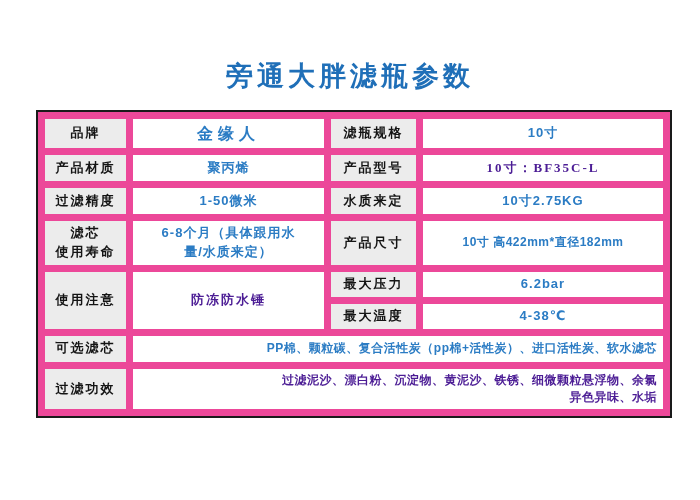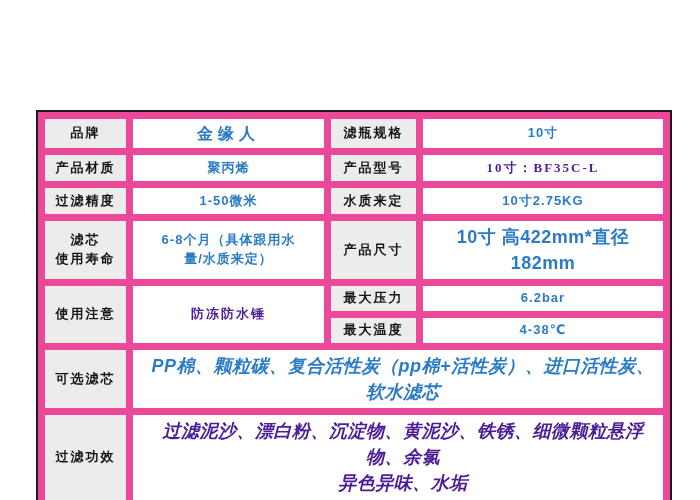--- a/index.html
+++ b/index.html
@@ -80,27 +80,26 @@
     border-radius: 8px;
   }
 
   .val.red {
     color: #4c1d95;
     font-family: "Liberation Serif", "DejaVu Serif", serif;
     letter-spacing: 2px;
   }
 
   .val.left {
-    text-align: center;
+    text-align: right;
     padding-left: 16px;
-    font-style: italic;
   }
 
   .val.small {
-    font-size: 18px;
+    font-size: 12px;
     letter-spacing: 0.5px;
   }
 
   .brand {
     font-family: "Liberation Serif", "DejaVu Serif", serif;
     font-weight: bold;
     color: #2b7cc4;
     font-size: 16px;
     letter-spacing: 5px;
   }
@@ -116,20 +115,21 @@
 
   .tall { height: 44px; }
   .std  { height: 33px; }
   .half { height: 21px; }
 </style>
 </head>
 <body>
 
 <div class="page">
 
+  <div class="title">旁通大胖滤瓶参数</div>
 
   <table class="spec-table">
     <colgroup>
       <col class="c-lbl1">
       <col class="c-val1">
       <col class="c-lbl2">
       <col class="c-val2">
     </colgroup>
     <tbody>
 

